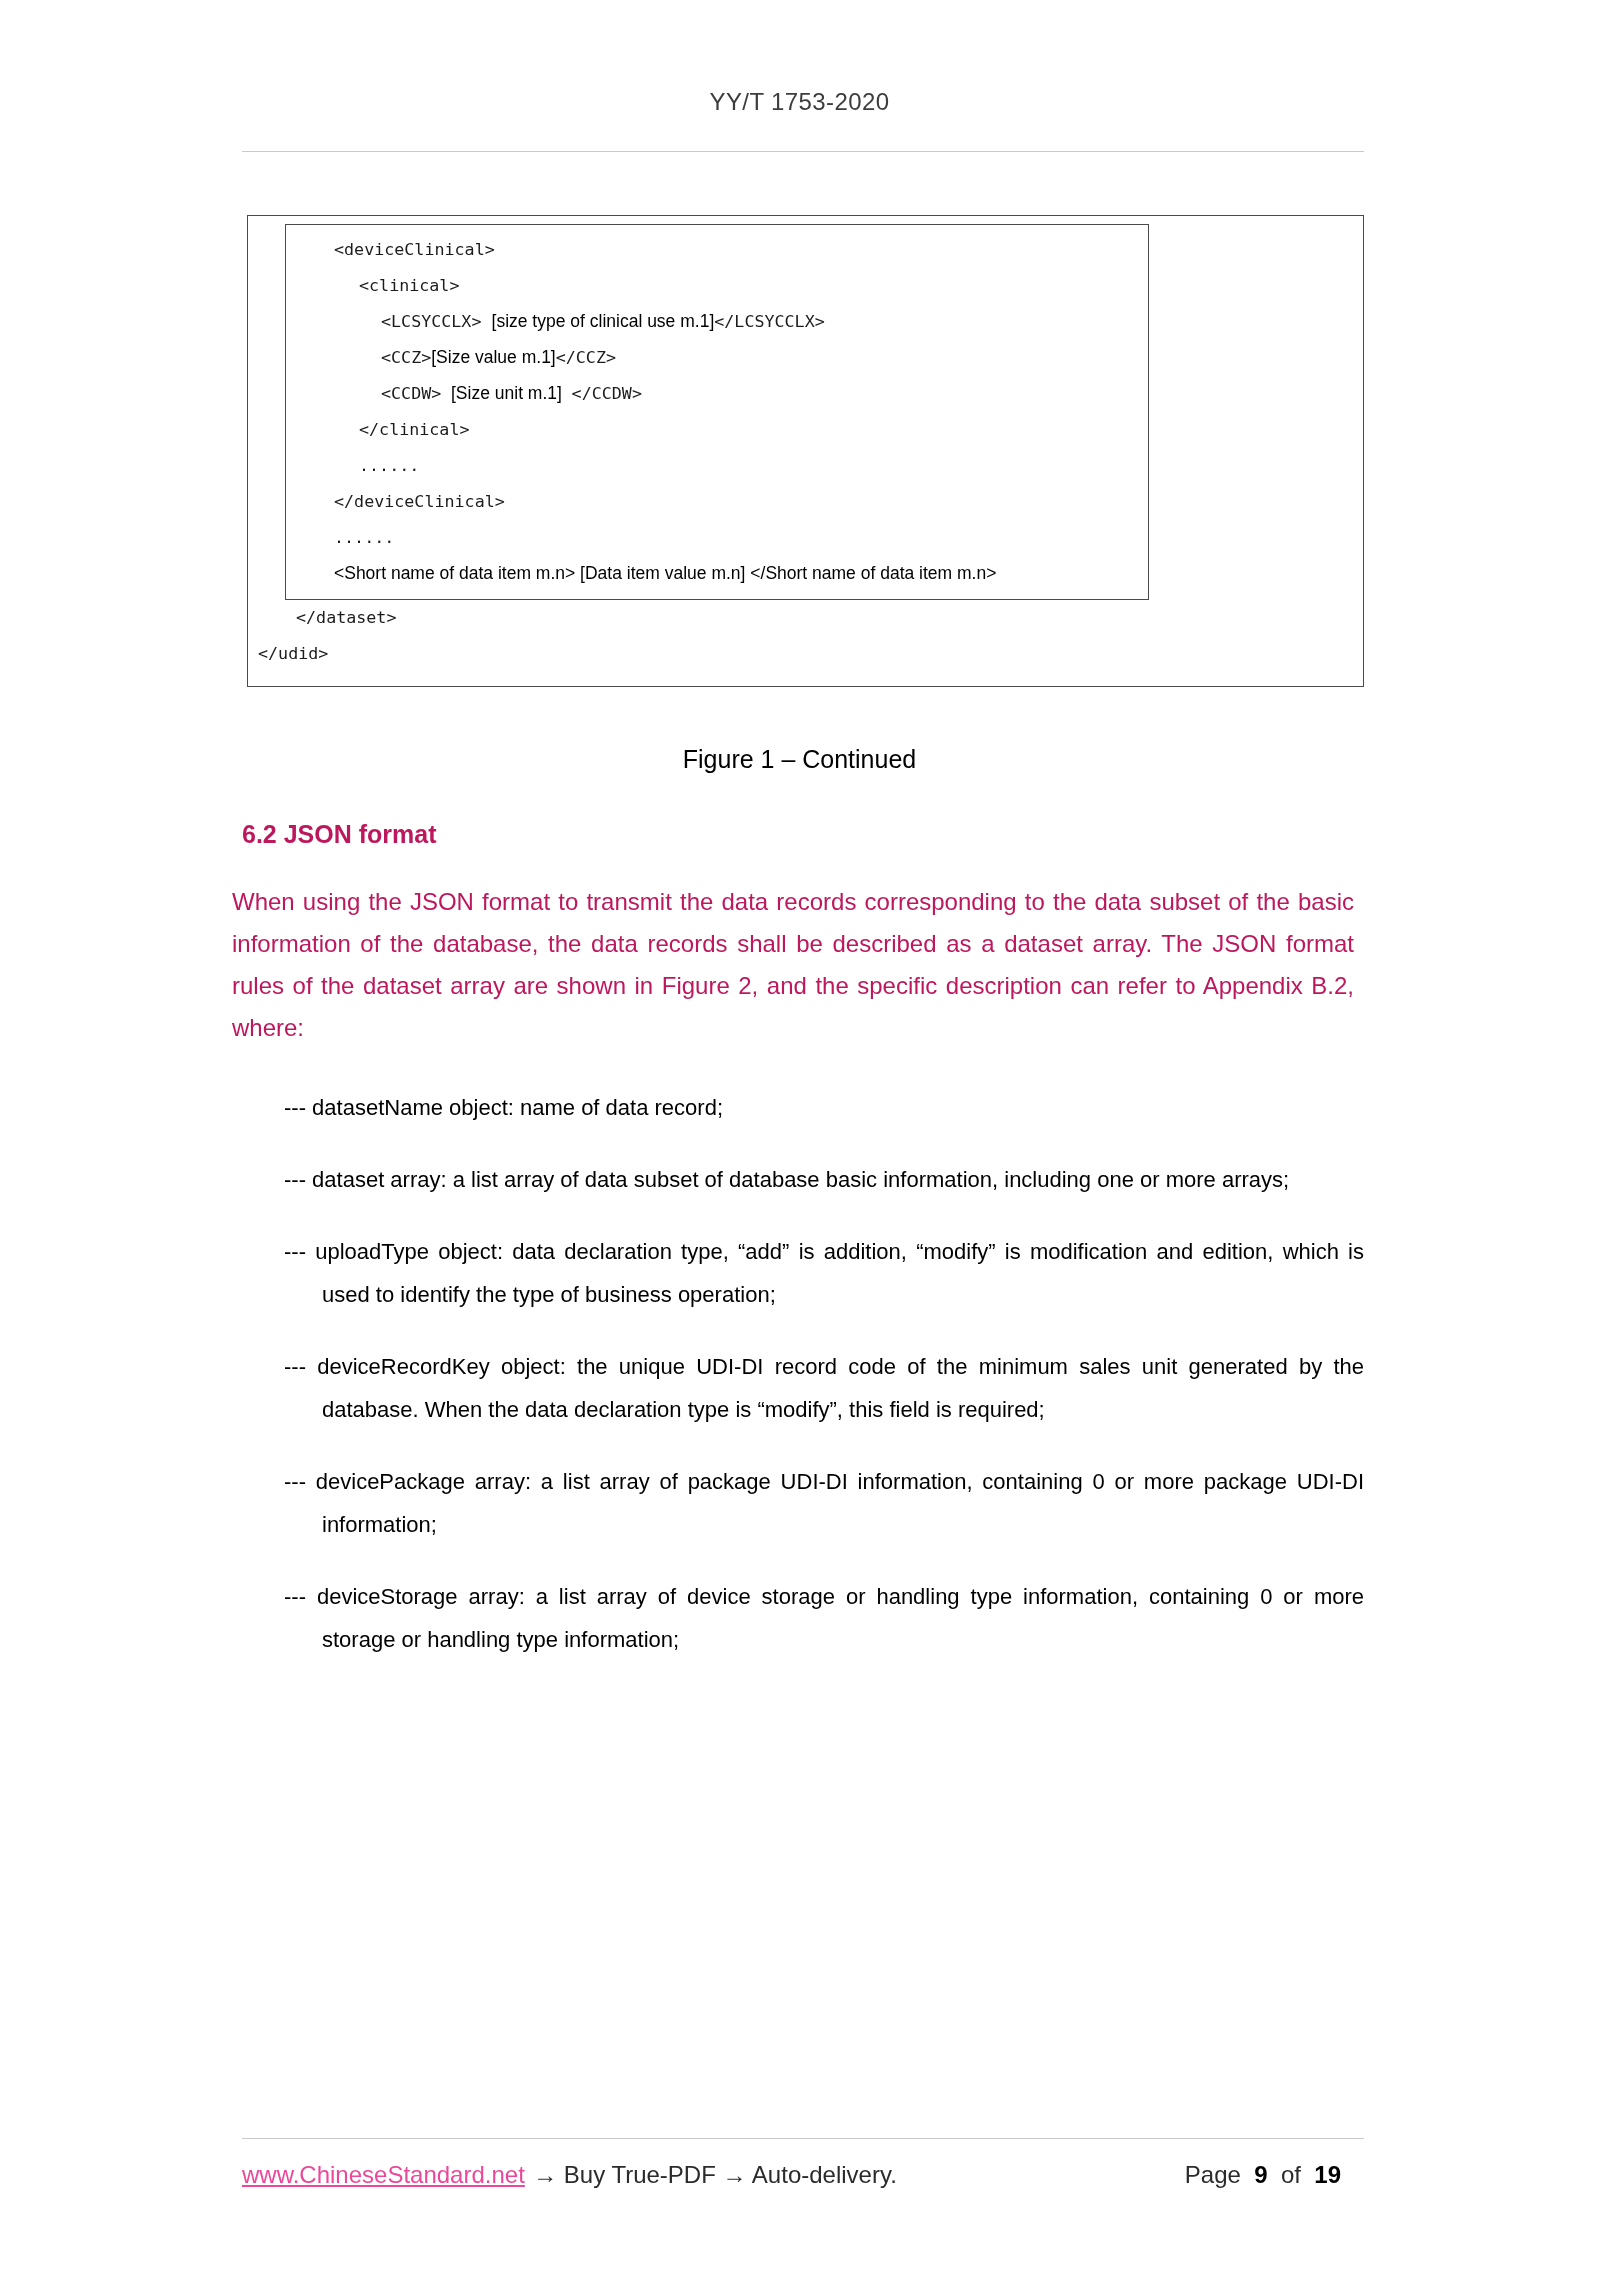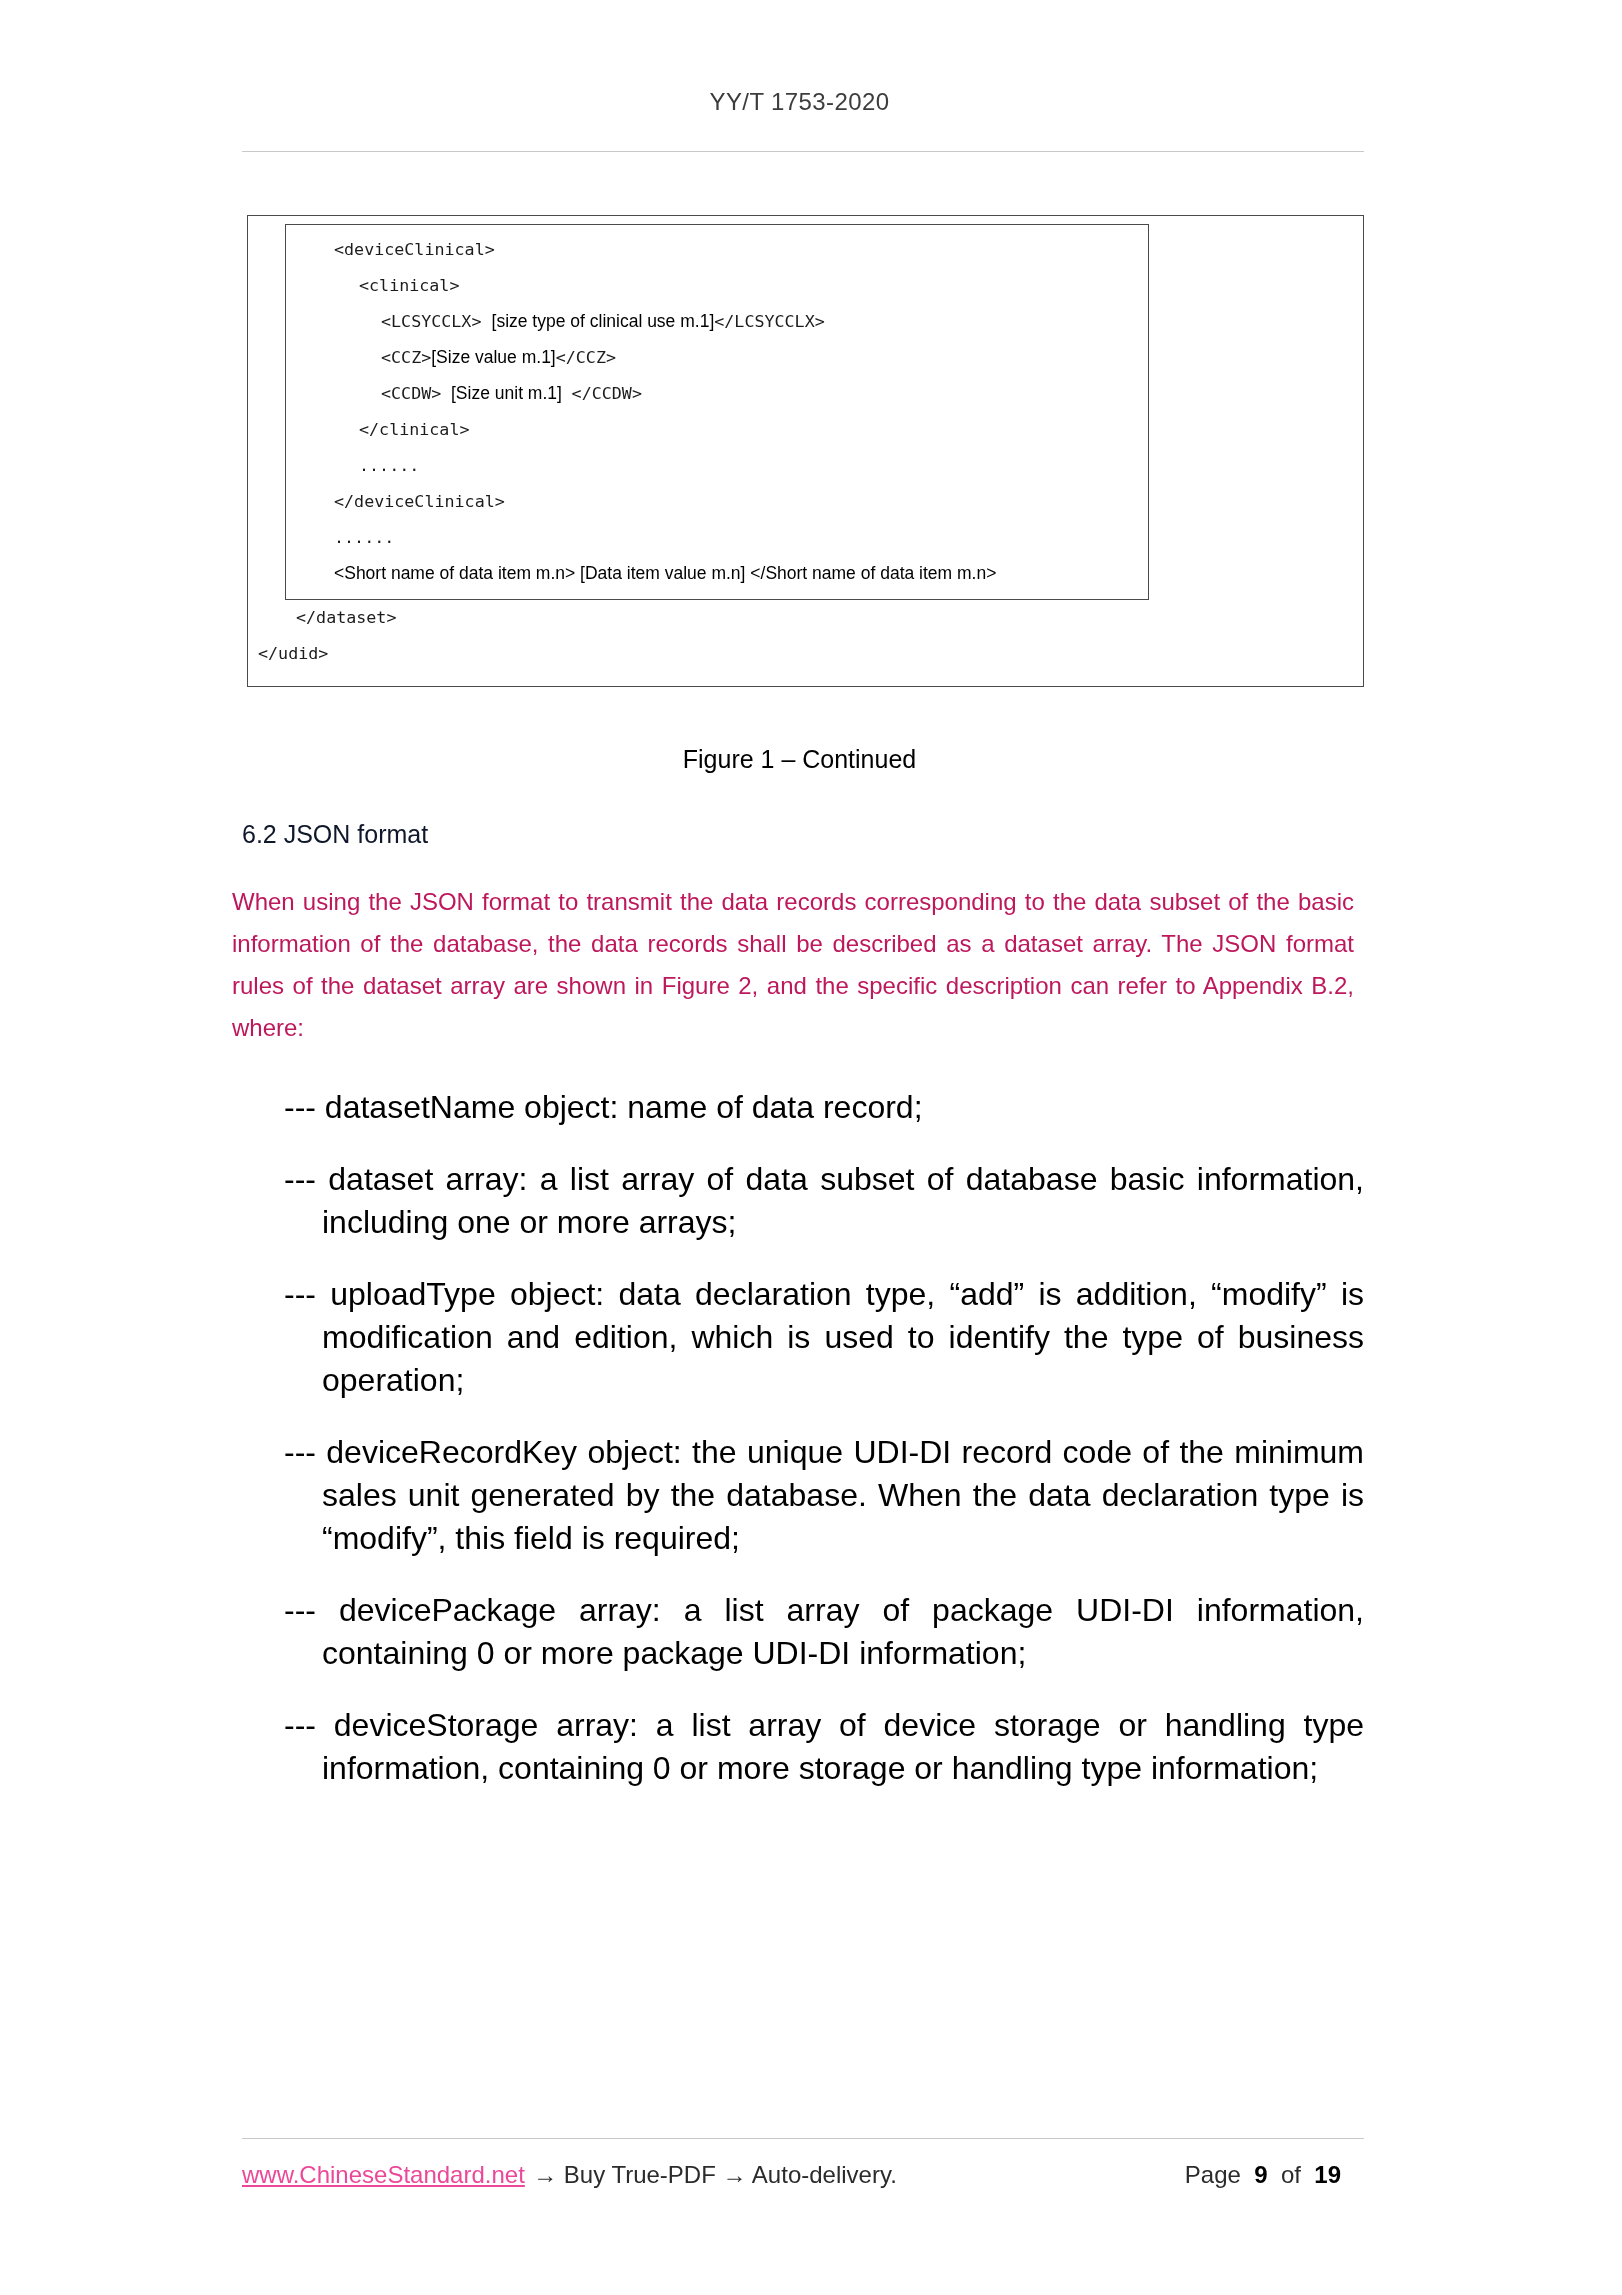--- a/index.html
+++ b/index.html
@@ -46,31 +46,31 @@
   .ind-3 { padding-left:73px; }
   .ind-4 { padding-left:95px; }
 
   
   .figure-caption {
     position:absolute; top:745px; left:0; right:0;
     text-align:center; font-size:25px; font-weight:normal; color:#000;
   }
   .section-heading {
     position:absolute; top:820px; left:242px;
-    font-size:25px; font-weight:normal; color:#0f172a;
+    font-size:25px; font-weight:bold; color:#be185d;
   }
   .intro-paragraph {
     position:absolute; top:881px; left:232px; width:1122px;
     font-size:24px; line-height:42px; text-align:justify; color:#be185d;
   }
   .item-list {
     position:absolute; top:1086px; left:242px; width:1122px;
   }
   .list-item {
-    font-size:32px; line-height:43px; color:#000;
+    font-size:22px; line-height:43px; color:#000;
     padding-left:80px; text-indent:-38px;
     text-align:justify;
     margin-bottom:29px;
   }
 
   
   .footer-rule {
     position:absolute; top:2138px; left:242px; width:1122px;
     border:none; border-top:1.7px solid #c9c9c9;
   }

